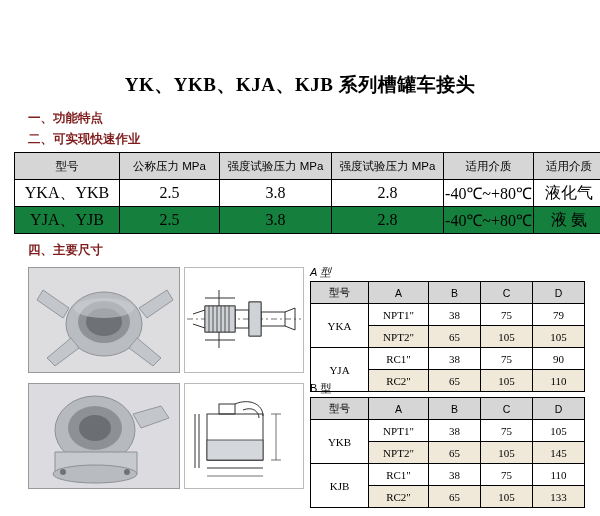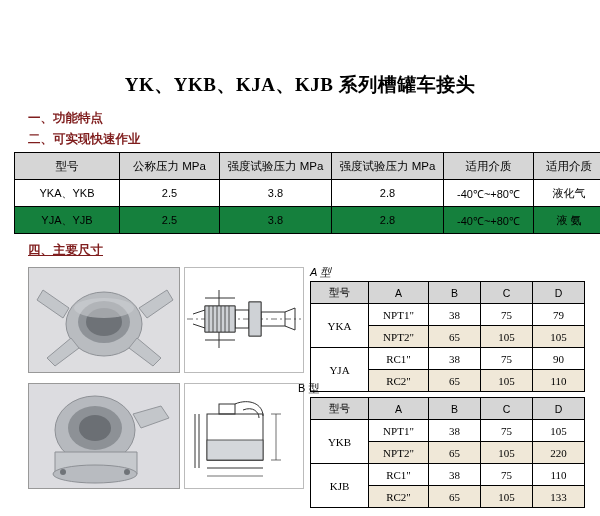--- a/index.html
+++ b/index.html
@@ -61,23 +61,23 @@
   
   table.perf {
     border-collapse: collapse;
     margin: 4px auto 0 auto;
     width: 570px;
     table-layout: fixed;
   }
   table.perf td {
     border: 1px solid #000;
     text-align: center;
-    font-size: 11px;
+    font-size: 16px;
     height: 24px;
-    font-family: Liberation Sans, sans-serif;
+    font-family: Liberation Serif, serif;
   }
   table.perf tr.header td {
     background: #d6d6d6;
     font-weight: normal;
     font-family: "Liberation Sans", sans-serif;
     font-size: 11.5px;
   }
   table.perf tr.alt td {
     background: #15803d;
   }
@@ -170,21 +170,21 @@
       <td>YJA、YJB</td>
       <td>2.5</td>
       <td>3.8</td>
       <td>2.8</td>
       <td>-40℃~+80℃</td>
       <td>液 氨</td>
     </tr>
   </tbody>
     </table>
 
-  <div class="sec-head" style="margin-top:8px;text-decoration:underline;">四、主要尺寸</div>
+  <div class="sec-head" style="margin-top:8px;">四、主要尺寸</div>
 
   <div class="figures" style="height:240px;">
 
     <div class="photo" style="left:14px; top:2px; width:150px; height:104px;">
       <svg width="150" height="104" viewBox="0 0 150 104">
         <rect x="0" y="0" width="150" height="104" fill="#dddde0"></rect>
         <ellipse cx="75" cy="56" rx="38" ry="32" fill="#b9bcc0" stroke="#8e9196" stroke-width="1"></ellipse>
         <ellipse cx="75" cy="54" rx="26" ry="21" fill="#8f9398"></ellipse>
         <ellipse cx="75" cy="54" rx="18" ry="14" fill="#6e7277"></ellipse>
         <path d="M40 40 L14 22 L8 32 L34 50 Z" fill="#c3c6ca" stroke="#93969b" stroke-width="1"></path>
@@ -292,21 +292,21 @@
           <path d="M10 30 L10 84 M14 30 L14 84"></path>
           <path d="M86 30 L96 30 M86 76 L96 76 M91 30 L91 76" stroke-width="0.7"></path>
           <path d="M22 92 L78 92" stroke-width="0.7"></path>
         </g>
         <g fill="#d4d7db" stroke="#333" stroke-width="0.8">
           <rect x="22" y="56" width="56" height="20"></rect>
         </g>
       </svg>
     </div>
 
-    <div class="small-cap" style="left:284px; top:116px;">B 型</div>
+    <div class="small-cap" style="left:296px; top:116px;">B 型</div>
 
     <table class="dims" style="left:296px; top:132px; width:274px;">
       <colgroup>
         <col style="width:58px">
           <col style="width:60px">
           <col style="width:52px">
           <col style="width:52px">
           <col style="width:52px">
       </colgroup>
       <tbody>
@@ -321,21 +321,21 @@
         <td rowspan="2">YKB</td>
         <td>NPT1"</td>
         <td>38</td>
         <td>75</td>
         <td>105</td>
       </tr>
       <tr class="alt">
         <td>NPT2"</td>
         <td>65</td>
         <td>105</td>
-        <td>220</td>
+        <td>145</td>
       </tr>
       <tr>
         <td rowspan="2">KJB</td>
         <td>RC1"</td>
         <td>38</td>
         <td>75</td>
         <td>110</td>
       </tr>
       <tr class="alt">
         <td>RC2"</td>

